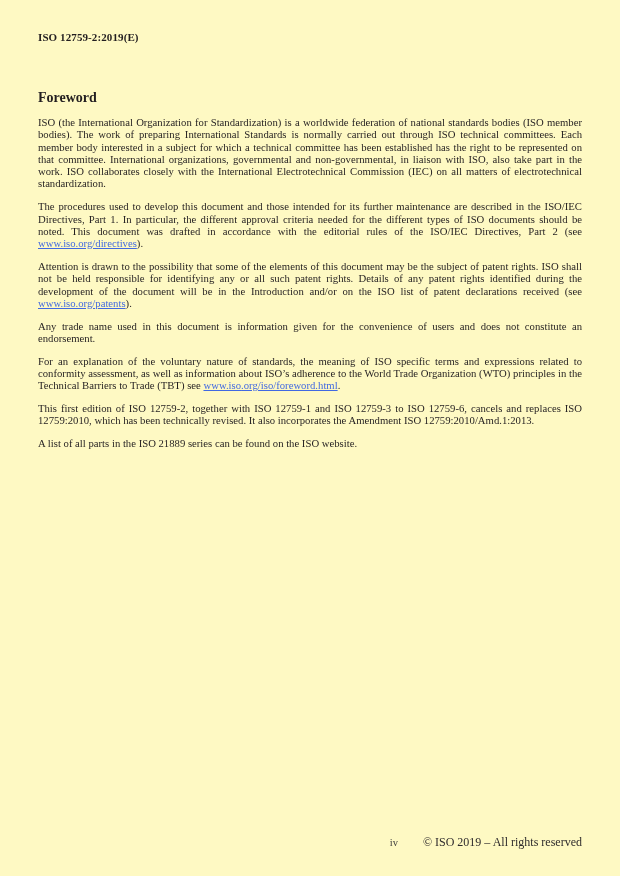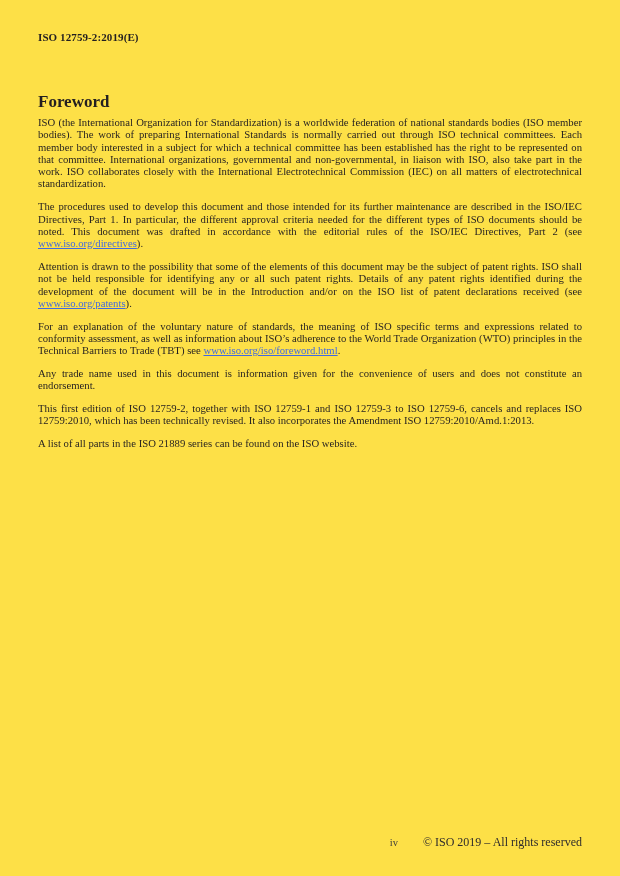--- a/index.html
+++ b/index.html
@@ -4,38 +4,38 @@
 <style>
   html, body {
     margin: 0;
     padding: 0;
     background: #ffffff;
   }
   .page {
     position: relative;
     width: 620px;
     height: 876px;
-    background: #fde047;
+    background: #fef9c3;
     font-family: "Liberation Serif", serif;
     color: var(--text-color, #231f20);
     overflow: hidden;
   }
   .doc-ref {
     position: absolute;
     top: 31px;
     left: 38px;
     font-size: 11px;
     font-weight: bold;
     letter-spacing: 0.1px;
   }
   .foreword-heading {
     position: absolute;
     top: 81px;
     left: 38px;
-    font-size: 17px;
+    font-size: 14px;
     font-weight: bold;
   }
   .body-text {
     position: absolute;
     top: 116px;
     left: 38px;
     width: 544px;
   }
   .body-text p {
     margin: 0 0 10.5px 0;
@@ -75,22 +75,22 @@
 <div class="page">
 
   <div class="doc-ref">ISO 12759-2:2019(E)</div>
 
   <h1 class="foreword-heading">Foreword</h1>
 
   <div class="body-text">
       <p>ISO (the International Organization for Standardization) is a worldwide federation of national standards bodies (ISO member bodies). The work of preparing International Standards is normally carried out through ISO technical committees. Each member body interested in a subject for which a technical committee has been established has the right to be represented on that committee. International organizations, governmental and non-governmental, in liaison with ISO, also take part in the work. ISO collaborates closely with the International Electrotechnical Commission (IEC) on all matters of electrotechnical standardization.</p>
       <p>The procedures used to develop this document and those intended for its further maintenance are described in the ISO/IEC Directives, Part 1. In particular, the different approval criteria needed for the different types of ISO documents should be noted. This document was drafted in accordance with the editorial rules of the ISO/IEC Directives, Part 2 (see <a class="doc-link">www.iso.org/directives</a>).</p>
       <p>Attention is drawn to the possibility that some of the elements of this document may be the subject of patent rights. ISO shall not be held responsible for identifying any or all such patent rights. Details of any patent rights identified during the development of the document will be in the Introduction and/or on the ISO list of patent declarations received (see <a class="doc-link">www.iso.org/patents</a>).</p>
+      <p>Any trade name used in this document is information given for the convenience of users and does not constitute an endorsement.</p>
       <p>For an explanation of the voluntary nature of standards, the meaning of ISO specific terms and expressions related to conformity assessment, as well as information about ISO’s adherence to the World Trade Organization (WTO) principles in the Technical Barriers to Trade (TBT) see <a class="doc-link">www.iso</a><wbr><a class="doc-link">.org/iso/foreword.html</a>.</p>
-      <p>Any trade name used in this document is information given for the convenience of users and does not constitute an endorsement.</p>
       <p>This first edition of ISO 12759-2, together with ISO 12759-1 and ISO 12759-3 to ISO 12759-6, cancels and replaces ISO 12759:2010, which has been technically revised. It also incorporates the Amendment ISO 12759:2010/Amd.1:2013.</p>
       <p>A list of all parts in the ISO 21889 series can be found on the ISO website.</p>
     </div>
 
   <div class="footer">
     <span class="page-number">iv</span>
     <span class="copyright">© ISO 2019 – All rights reserved</span>
   </div>
 
 </div>

